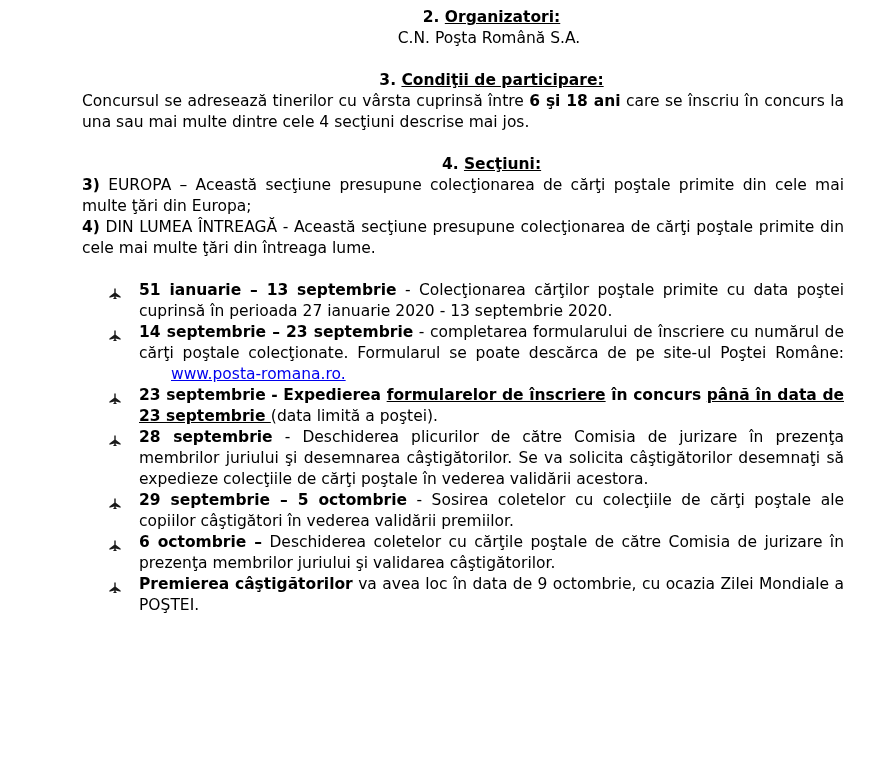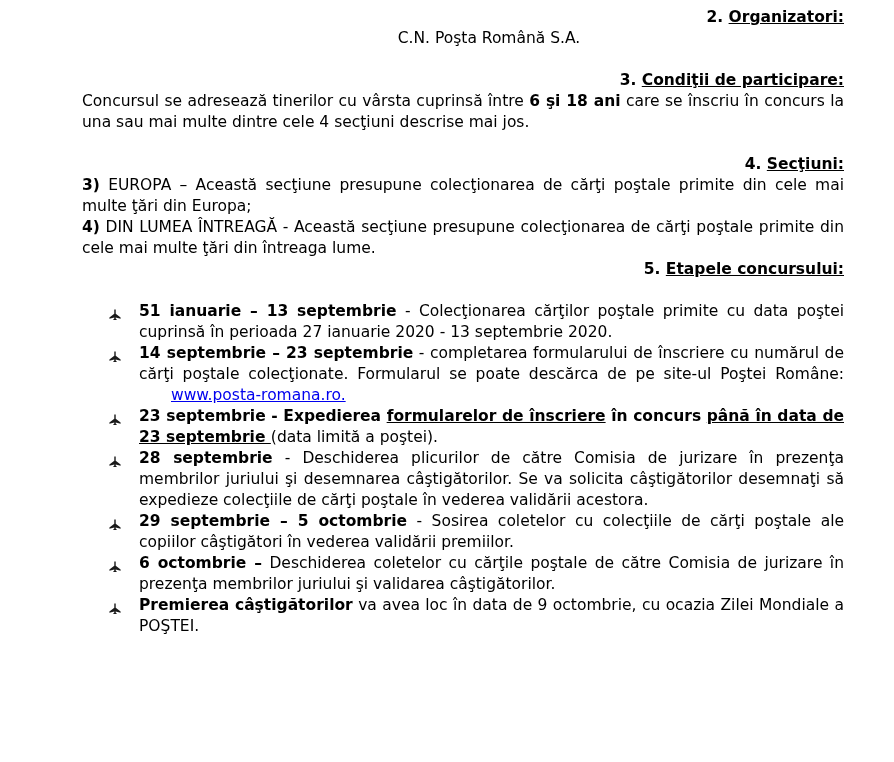--- a/index.html
+++ b/index.html
@@ -14,21 +14,21 @@
     font-family: "DejaVu Sans", "Liberation Sans", sans-serif;
     font-size: 15.5px;
     color: #000000;
   }
   .doc {
     padding: 7px 50px 0 82px;
     line-height: 21px;
   }
   .block { text-align: justify; }
   .heading {
-    text-align: right;
+    text-align: center;
     text-indent: 57px;
     white-space: nowrap;
   }
   .indented {
     text-align: center;
     text-indent: 52px;
   }
   .bullet {
     position: relative;
     padding-left: 57px;
@@ -56,21 +56,20 @@
 <div class="doc">
     <div class="block heading"><span class="b">2. </span><span class="b u">Organizatori:</span></div>
     <div class="block indented"><span>C.N. Poşta Română S.A.</span></div>
     <div class="spacer"></div>
     <div class="block heading"><span class="b">3. </span><span class="b u">Condiţii de participare:</span></div>
     <div class="block paragraph"><span>Concursul se adresează tinerilor cu vârsta cuprinsă între </span><span class="b">6 şi 18 ani</span><span> care se înscriu în concurs la una sau mai multe dintre cele 4 secţiuni descrise mai jos.</span></div>
     <div class="spacer"></div>
     <div class="block heading"><span class="b">4. </span><span class="b u">Secţiuni:</span></div>
     <div class="block paragraph"><span class="b">3)</span><span> EUROPA – Această secţiune presupune colecţionarea de cărţi poştale primite din cele mai multe ţări din Europa;</span></div>
     <div class="block paragraph"><span class="b">4)</span><span> DIN LUMEA ÎNTREAGĂ - Această secţiune presupune colecţionarea de cărţi poştale primite din cele mai multe ţări din întreaga lume.</span></div>
-    <div class="block heading"><span class="b">5. </span><span class="b u">Etapele concursului:</span></div>
     <div class="spacer"></div>
     <div class="block bullet"><span class="marker"><svg viewBox="0 0 12 12" width="12" height="12">
           <path d="M5.3 0.6 L6.7 0.6 L6.7 4.8 L11.6 8.6 L11.6 9.8 L6.7 8.4 L6.7 9.6 L8 10.9 L4 10.9 L5.3 9.6 L5.3 8.4 L0.4 9.8 L0.4 8.6 L5.3 4.8 Z" fill="#1a1a1a"></path>
         </svg></span><span class="b">51 ianuarie – 13 septembrie</span><span> - Colecţionarea cărţilor poştale primite cu data poştei cuprinsă în perioada 27 ianuarie 2020 - 13 septembrie 2020.</span></div>
     <div class="block bullet"><span class="marker"><svg viewBox="0 0 12 12" width="12" height="12">
           <path d="M5.3 0.6 L6.7 0.6 L6.7 4.8 L11.6 8.6 L11.6 9.8 L6.7 8.4 L6.7 9.6 L8 10.9 L4 10.9 L5.3 9.6 L5.3 8.4 L0.4 9.8 L0.4 8.6 L5.3 4.8 Z" fill="#1a1a1a"></path>
         </svg></span><span class="b">14 septembrie – 23 septembrie</span><span> - completarea formularului de înscriere cu numărul de cărţi poştale colecţionate. Formularul se poate descărca de pe site-ul Poştei Române: </span><a class="link" href="#">www.posta-romana.ro.</a></div>
     <div class="block bullet"><span class="marker"><svg viewBox="0 0 12 12" width="12" height="12">
           <path d="M5.3 0.6 L6.7 0.6 L6.7 4.8 L11.6 8.6 L11.6 9.8 L6.7 8.4 L6.7 9.6 L8 10.9 L4 10.9 L5.3 9.6 L5.3 8.4 L0.4 9.8 L0.4 8.6 L5.3 4.8 Z" fill="#1a1a1a"></path>
         </svg></span><span class="b">23 septembrie - Expedierea </span><span class="b u">formularelor de înscriere</span><span class="b"> în concurs </span><span class="b u">până în data de 23 septembrie </span><span>(data limită a poştei).</span></div>

